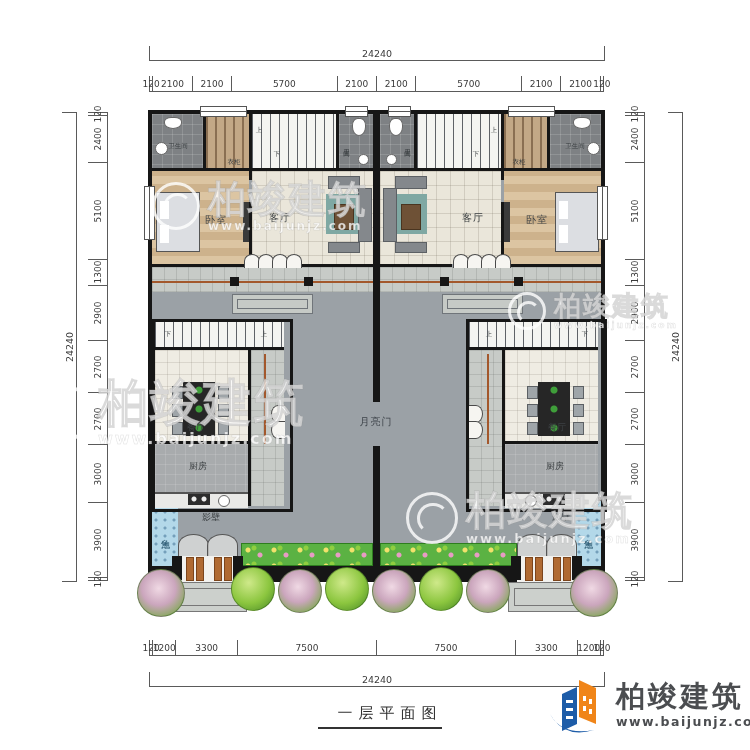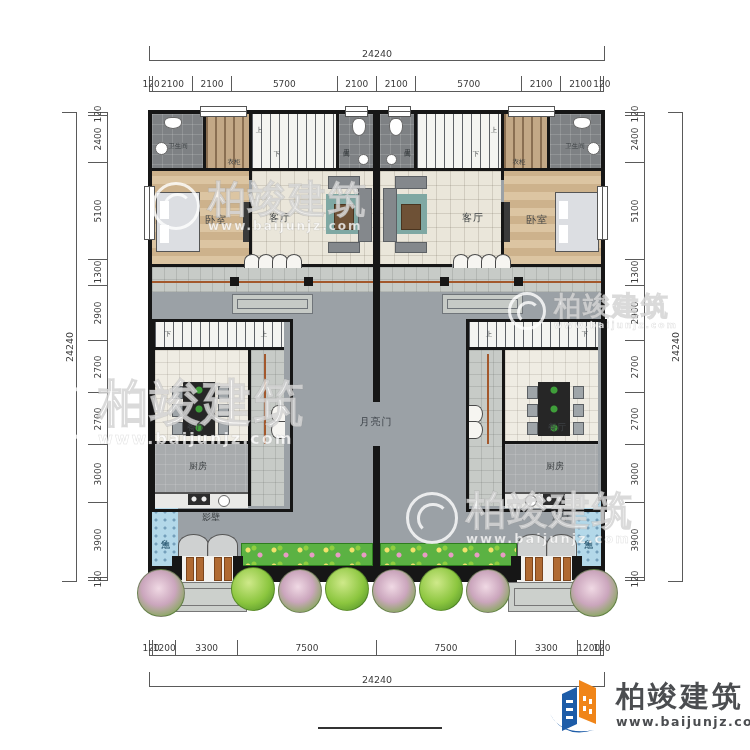--- a/index.html
+++ b/index.html
@@ -451,20 +451,21 @@
       </span>
   </div>
   <div class="wm" style="left:406px;top:490px">
     <span class="mark" style="width:46px;height:46px"></span>
     <span class="tx">
         <div class="cn" style="font-size:40px">柏竣建筑</div>
       <div class="url" style="font-size:13px">www.baijunjz.com</div>
       </span>
   </div>
 
+  <div class="title" style="left:310px;top:704px;width:160px">一层平面图</div>
   <div class="title-line" style="left:318px;top:727px;width:124px"></div>
 
   <div class="logo" style="left:548px;top:672px">
     <svg width="62" height="66" viewBox="0 0 62 66">
       <polygon points="14,22 29,15 29,52 14,59" fill="#1d5ca8"></polygon>
       <polygon points="31,8 48,16 48,52 31,45" fill="#f08519"></polygon>
       <rect x="18" y="28" width="7" height="3" fill="#fff"></rect>
         <rect x="18" y="36" width="7" height="3" fill="#fff"></rect>
         <rect x="18" y="44" width="7" height="3" fill="#fff"></rect>
       <rect x="35" y="24" width="3" height="5" fill="#fff"></rect>

